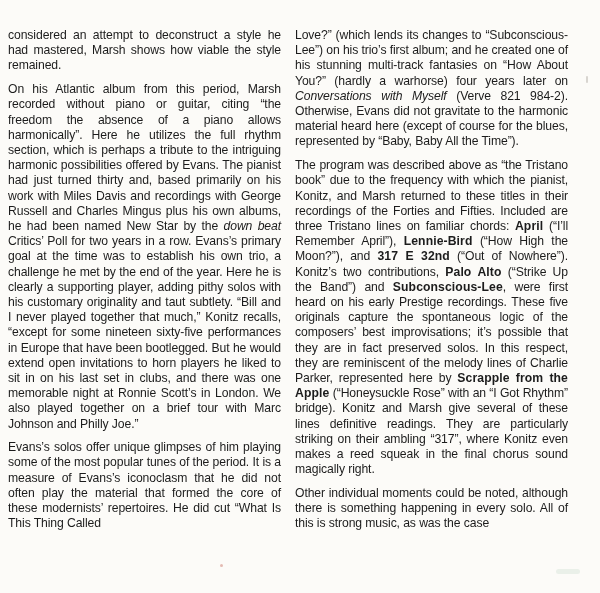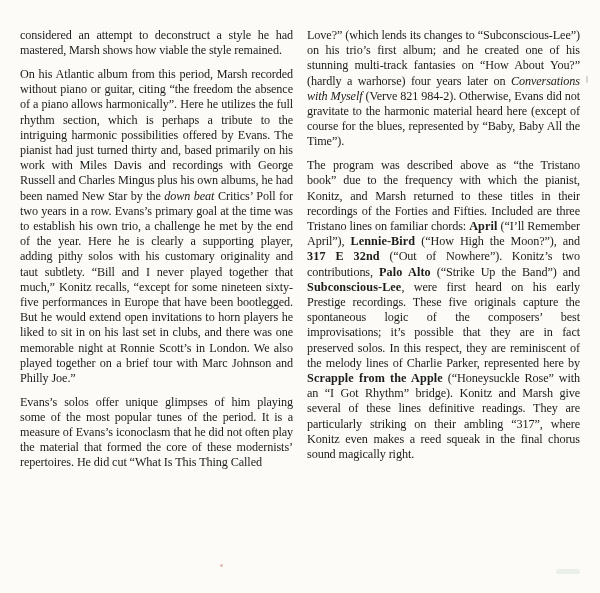--- a/index.html
+++ b/index.html
@@ -10,25 +10,24 @@
   }
   .page {
     position: relative;
     width: 600px; height: 593px;
     overflow: hidden;
     background: #fcfbf8;
     color: #1e1e1e;
   }
   .text-area {
     position: absolute;
-    left: 20px; top: 28px;
+    left: 8px; top: 28px;
     width: 561px;
     display: flex;
     gap: 14px;
-    font-family: Liberation Serif, serif;
   }
   .col { width: 273px; }
   .col p {
     margin: 0 0 8.5px 0;
     text-align: justify;
     font-size: 12.2px;
     line-height: 15.2px;
     letter-spacing: -0.1px;
     color: #1c1c1c;
   }
@@ -58,20 +57,21 @@
 
     <div class="col">
       <p><span>considered an attempt to deconstruct a style he had mastered, Marsh shows how viable the style remained.</span></p>
       <p><span>On his Atlantic album from this period, Marsh recorded without piano or guitar, citing “the freedom the absence of a piano allows harmonically”. Here he utilizes the full rhythm section, which is perhaps a tribute to the intriguing harmonic possibilities offered by Evans. The pianist had just turned thirty and, based primarily on his work with Miles Davis and recordings with George Russell and Charles Mingus plus his own albums, he had been named New Star by the </span><span class="run-italic">down beat</span><span> Critics’ Poll for two years in a row. Evans’s primary goal at the time was to establish his own trio, a challenge he met by the end of the year. Here he is clearly a supporting player, adding pithy solos with his customary originality and taut subtlety. “Bill and I never played together that much,” Konitz recalls, “except for some nineteen sixty-five performances in Europe that have been bootlegged. But he would extend open invitations to horn players he liked to sit in on his last set in clubs, and there was one memorable night at Ronnie Scott’s in London. We also played together on a brief tour with Marc Johnson and Philly Joe.”</span></p>
       <p><span>Evans’s solos offer unique glimpses of him playing some of the most popular tunes of the period. It is a measure of Evans’s iconoclasm that he did not often play the material that formed the core of these modernists’ repertoires. He did cut “What Is This Thing Called</span></p>
     </div>
 
     <div class="col">
       <p><span>Love?” (which lends its changes to “Subconscious-Lee”) on his trio’s first album; and he created one of his stunning multi-track fantasies on “How About You?” (hardly a warhorse) four years later on </span><span class="run-italic">Conversations with Myself</span><span> (Verve 821 984-2). Otherwise, Evans did not gravitate to the harmonic material heard here (except of course for the blues, represented by “Baby, Baby All the Time”).</span></p>
       <p><span>The program was described above as “the Tristano book” due to the frequency with which the pianist, Konitz, and Marsh returned to these titles in their recordings of the Forties and Fifties. Included are three Tristano lines on familiar chords: </span><span class="run-bold">April</span><span> (“I’ll Remember April”), </span><span class="run-bold">Lennie-Bird</span><span> (“How High the Moon?”), and </span><span class="run-bold">317 E 32nd</span><span> (“Out of Nowhere”). Konitz’s two contributions, </span><span class="run-bold">Palo Alto</span><span> (“Strike Up the Band”) and </span><span class="run-bold">Subconscious-Lee</span><span>, were first heard on his early Prestige recordings. These five originals capture the spontaneous logic of the composers’ best improvisations; it’s possible that they are in fact preserved solos. In this respect, they are reminiscent of the melody lines of Charlie Parker, represented here by </span><span class="run-bold">Scrapple from the Apple</span><span> (“Honeysuckle Rose” with an “I Got Rhythm” bridge). Konitz and Marsh give several of these lines definitive readings. They are particularly striking on their ambling “317”, where Konitz even makes a reed squeak in the final chorus sound magically right.</span></p>
+      <p><span>Other individual moments could be noted, although there is something happening in every solo. All of this is strong music, as was the case</span></p>
     </div>
 
   </div>
 
   <div class="artifact-dot"></div>
   <div class="artifact-edge"></div>
   <div class="artifact-smudge"></div>
 </div>
 
 </body></html>

